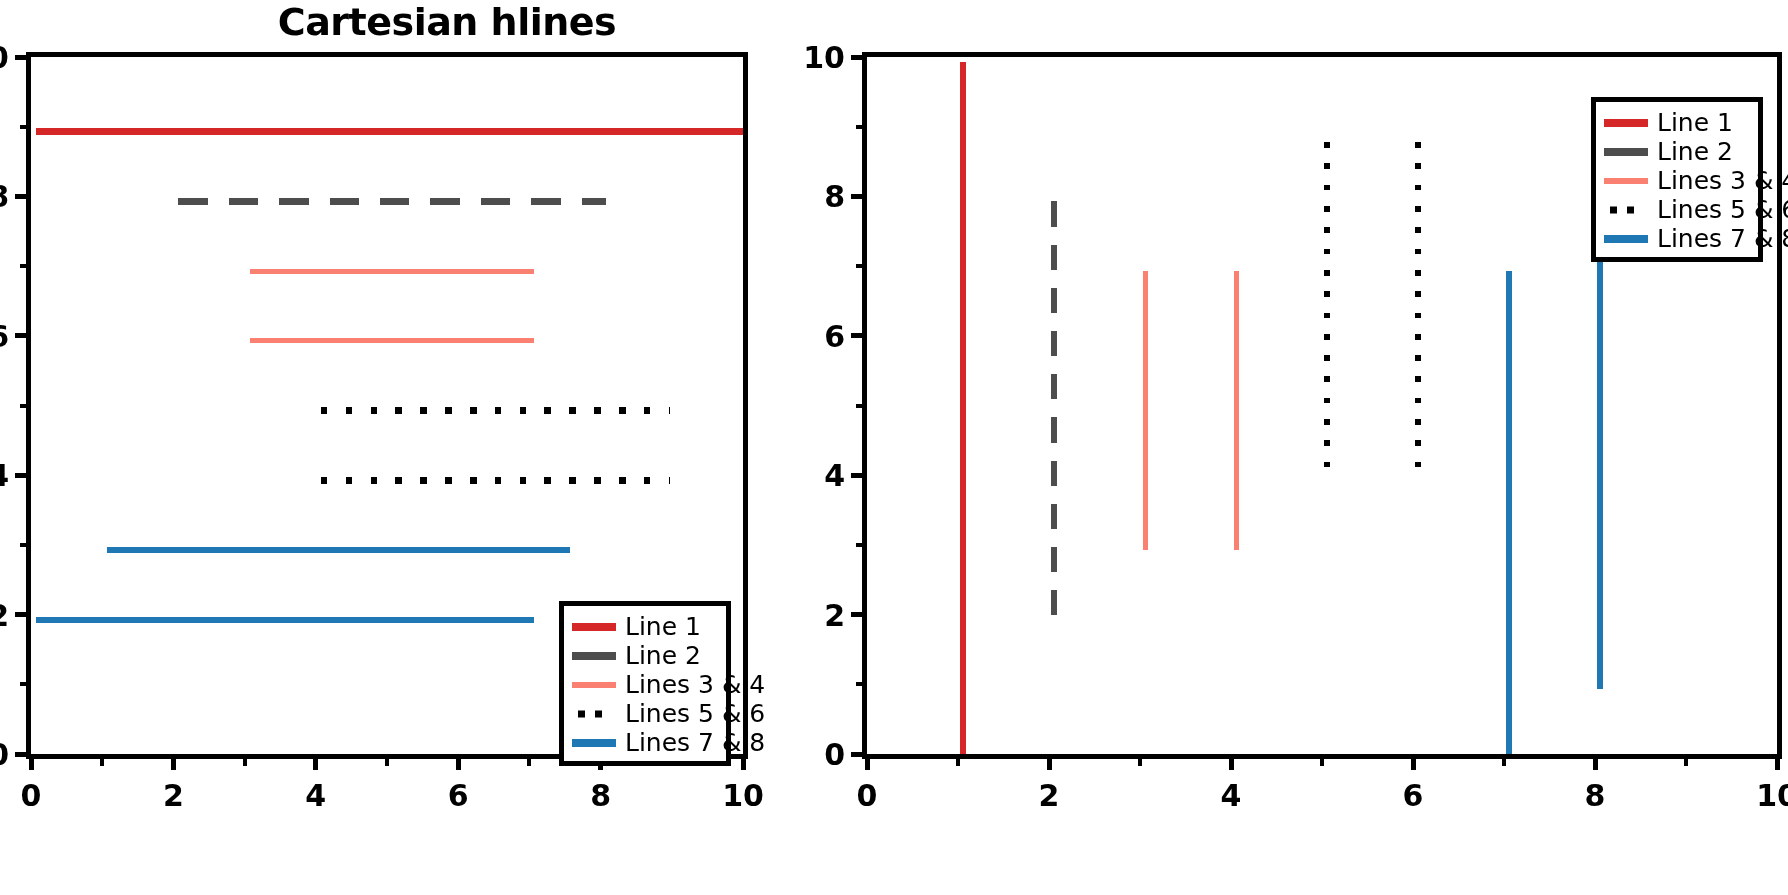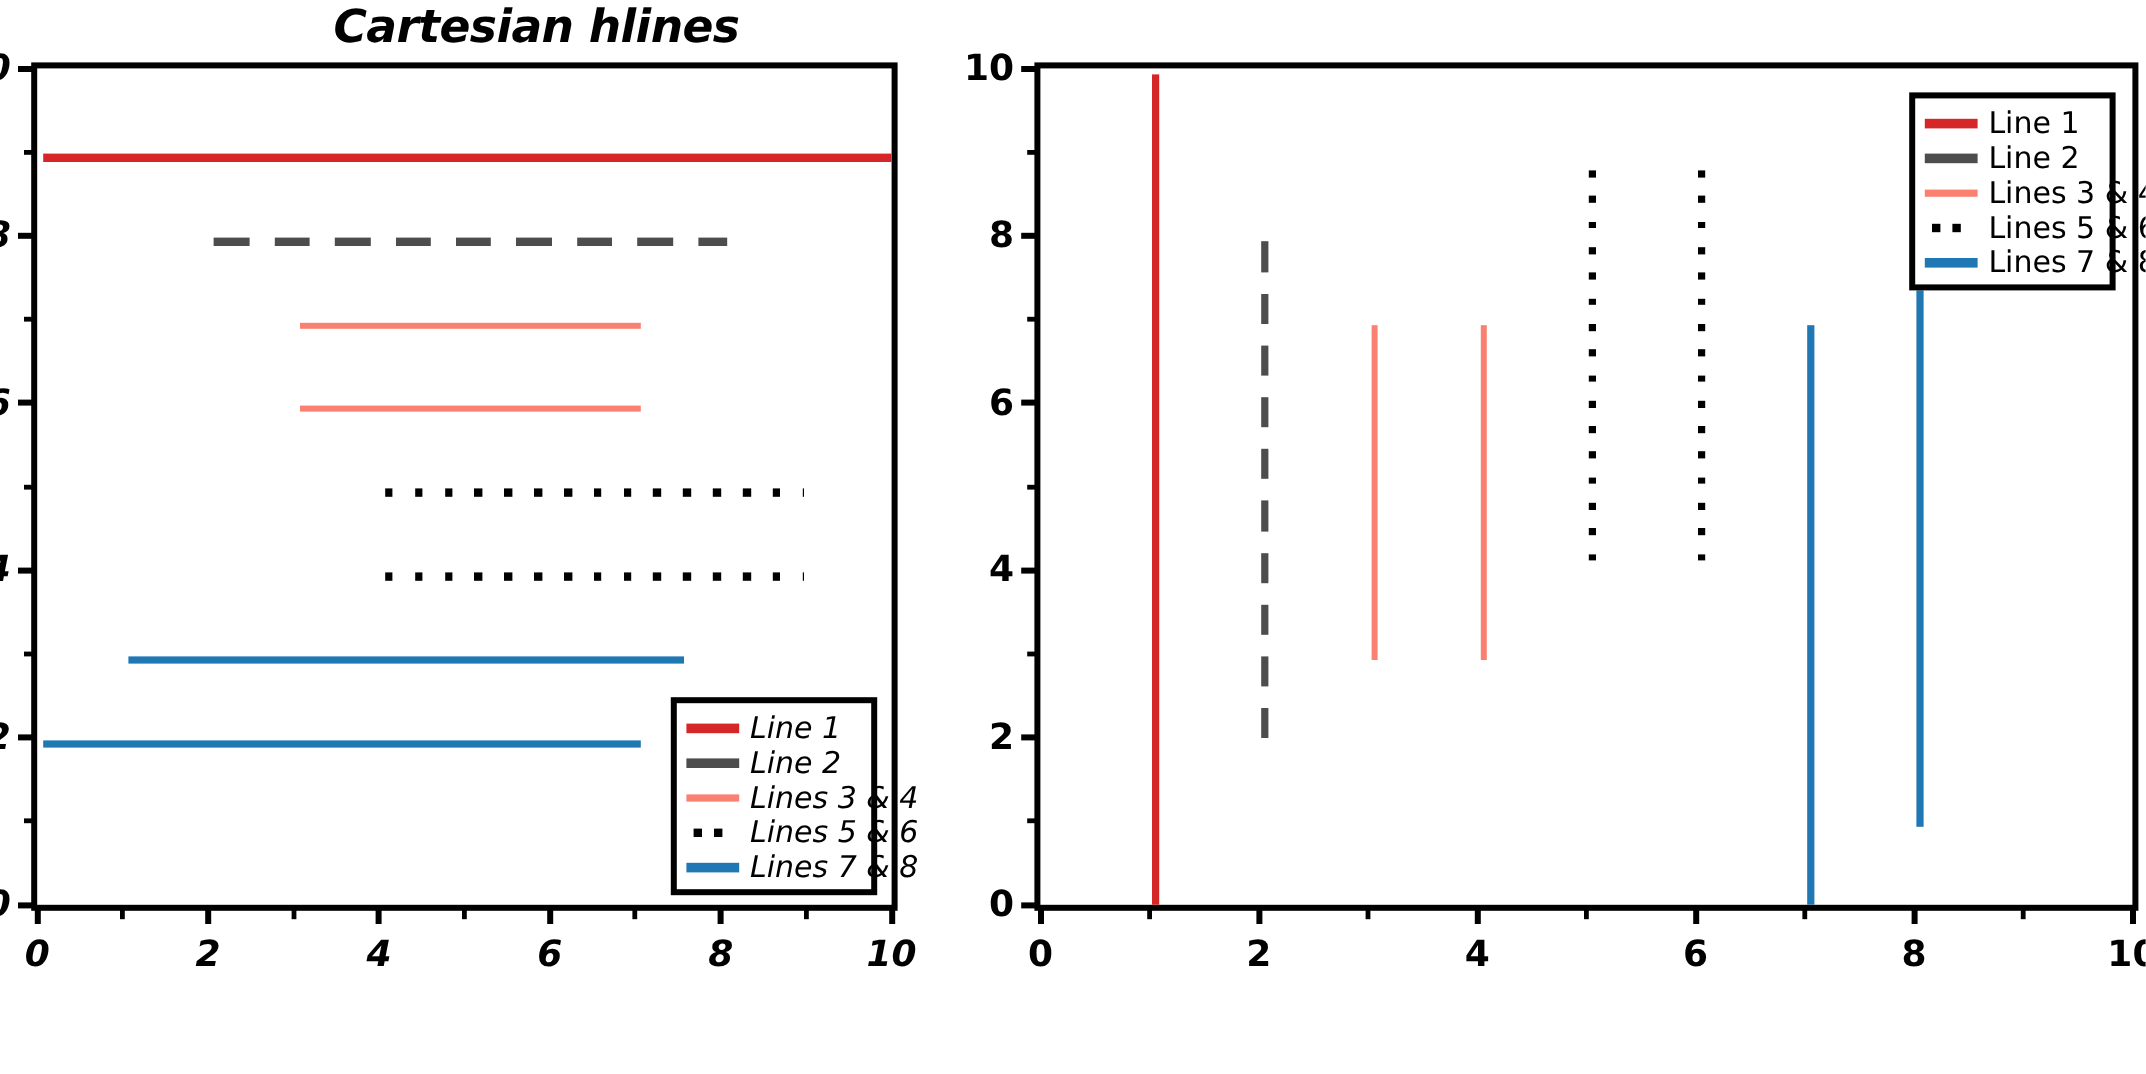--- a/index.html
+++ b/index.html
@@ -1,19 +1,19 @@
 <!DOCTYPE html>
 <html><head>
 <meta charset="utf-8">
 <style>
   html,body{margin:0;padding:0;background:#ffffff;}
   body{width:1788px;height:895px;font-family:"DejaVu Sans",sans-serif;overflow:hidden;}
   .page{position:relative;width:1788px;height:895px;background:#fff;}
   .panel{position:absolute;top:0;height:895px;width:894px;}
-  .panel-left{left:0;font-style:italic;}
+  .panel-left{left:0;}
   .panel-right{left:894px;}
   .chart-title{
     position:absolute;left:0;right:0;top:2px;text-align:center;
     font-family:"DejaVu Sans",sans-serif;font-weight:bold;font-size:38px;
     color:#000;letter-spacing:-0.5px;line-height:40px;
   }
   .plot-frame{position:absolute;border:5px solid #000;box-sizing:border-box;background:#fff;}
   .plot-inner{position:absolute;left:0;top:0;right:0;bottom:0;overflow:hidden;}
   .tick-label{
     position:absolute;font-family:"DejaVu Sans",sans-serif;font-weight:bold;
@@ -23,20 +23,21 @@
   .xtick-label{text-align:center;transform:translateX(-50%);}
   .tickmark{position:absolute;background:#000;}
   .ytick-major{width:14px;height:5px;}
   .ytick-minor{width:10px;height:4px;}
   .xtick-major{height:14px;width:5px;}
   .xtick-minor{height:10px;width:4px;}
   .dataline{position:absolute;}
   .legend-box{
     position:absolute;background:#fff;border:5px solid #000;box-sizing:border-box;
     padding:6px 10px 0 8px;
+    margin-top:20px;
   }
   .legend-row{display:flex;align-items:center;height:29px;}
   .legend-swatch{width:44px;height:20px;position:relative;margin-right:9px;flex:0 0 44px;}
   .legend-swatch .bar{position:absolute;left:0;right:0;top:50%;transform:translateY(-50%);}
   .legend-label{
     font-family:"DejaVu Sans",sans-serif;font-size:25px;color:#000;
     white-space:nowrap;line-height:25px;
   }
 </style>
 </head>

